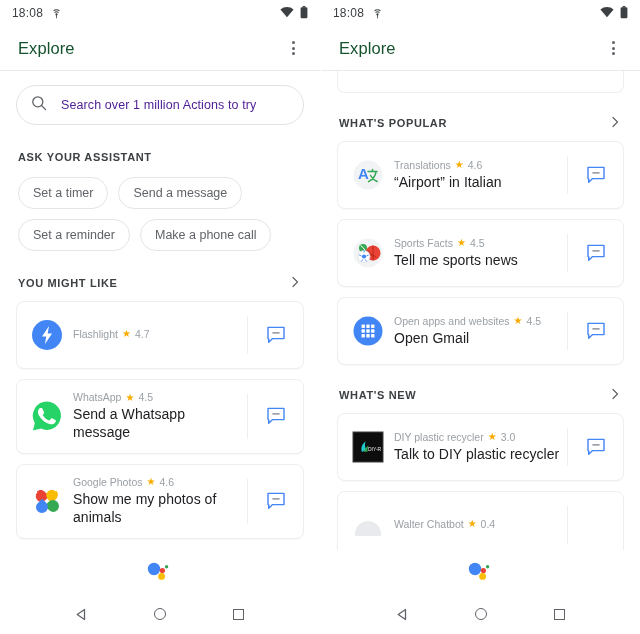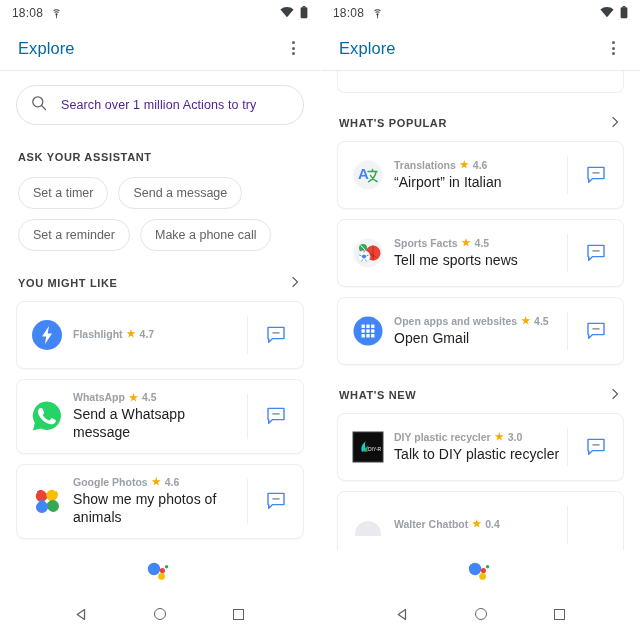--- a/index.html
+++ b/index.html
@@ -33,21 +33,21 @@
 
   
   .appbar {
     height: 44px;
     display: flex; align-items: center;
     padding: 0 16px 0 18px;
     background: #fff;
     position: relative;
   }
   .appbar .title {
-    font-size: 16.5px; color: #0369a1; font-weight: 400;
+    font-size: 16.5px; color: #14532d; font-weight: 400;
     letter-spacing: .1px;
   }
   .appbar .spacer { flex: 1; }
   .kebab { width: 22px; height: 22px; display: flex; flex-direction: column;
            align-items: center; justify-content: center; gap: 2.5px; cursor: pointer; }
   .kebab i { width: 3px; height: 3px; border-radius: 50%; background: #5f6368; display:block; }
   .appbar-divider { height: 1px; background: #e8eaed; width: 100%; }
 
   
   .content { position: relative; height: 484px; overflow: hidden; background:#fff; }
@@ -93,21 +93,21 @@
   .card .icon-col {
     width: 56px; display: flex; align-items: center; justify-content: center;
     flex: 0 0 56px; padding-left: 4px;
   }
   .card .text-col {
     flex: 1; display: flex; flex-direction: column; justify-content: center;
     padding: 11px 6px 11px 0; min-width: 0;
   }
   .card .meta {
     font-size: 10.5px; color: #9aa0a6; display: flex; align-items: center;
-    gap: 4px; margin-bottom: 3px; white-space: nowrap; font-weight: bold;
+    gap: 4px; margin-bottom: 3px; white-space: nowrap;
   }
   .card .meta .star { color: #f9ab00; font-size: 10px; }
   .card .meta .rating { color: #9aa0a6; }
   .card .query {
     font-size: 14px; color: #202124; line-height: 1.28; letter-spacing: .05px;
   }
   .card .act-col {
     width: 56px; flex: 0 0 56px;
     display: flex; align-items: center; justify-content: center;
     border-left: 1px solid #eceef0;

